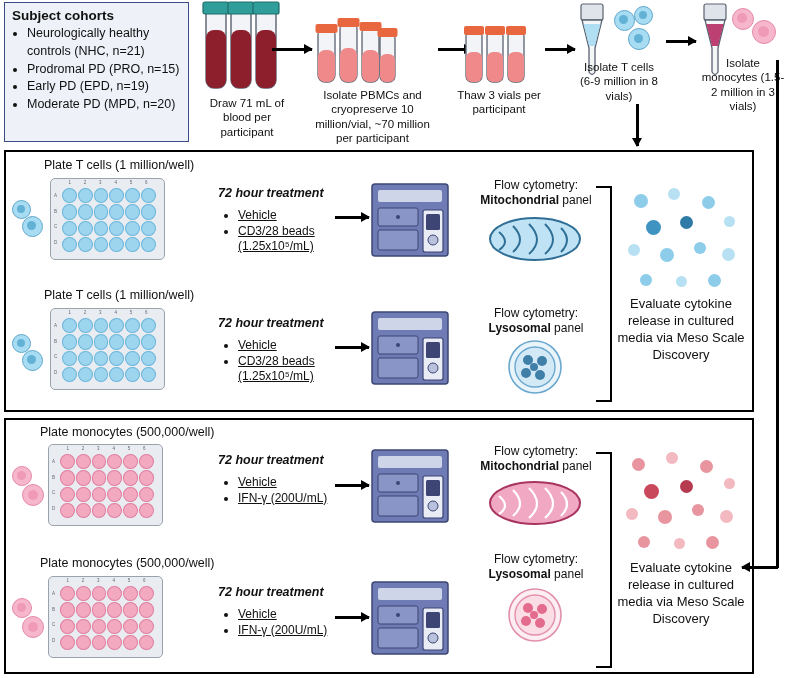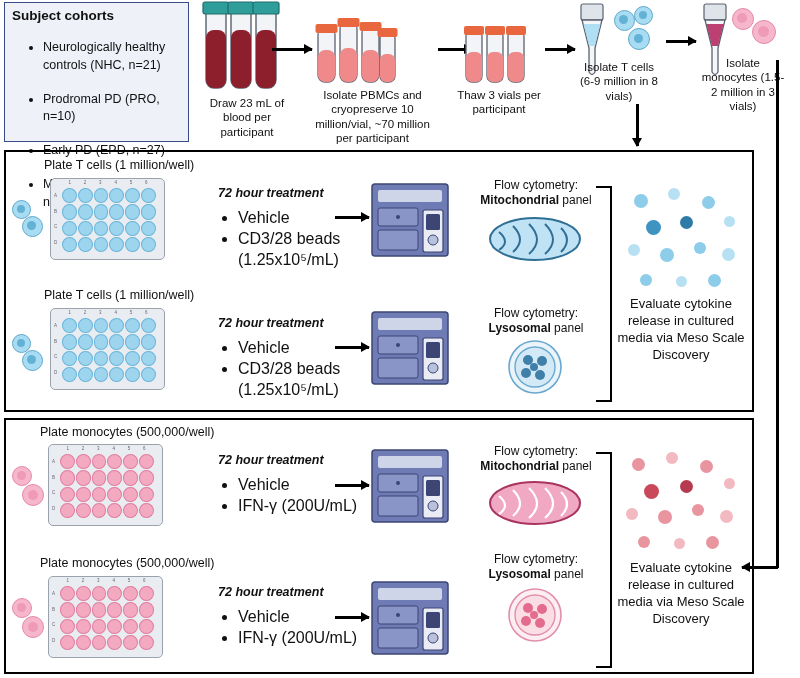--- a/index.html
+++ b/index.html
@@ -13,30 +13,30 @@
   }
   .abs{position:absolute;}
   
   #cohort-box{
     left:4px;top:2px;width:185px;height:140px;
     border:1px solid #3a4a86;background:#eef1f8;
     box-sizing:border-box;
   }
   #cohort-title{font-weight:bold;font-size:13.5px;margin:5px 0 2px 7px;}
   #cohort-list{margin:0;padding-left:22px;font-size:12.5px;line-height:1.42;}
-  #cohort-list li{margin:16px;padding:0;}
+  #cohort-list li{margin:0;padding:0;}
   
   .toptext{font-size:11.5px;line-height:1.25;text-align:center;}
   
   .panel{border:2px solid #000;box-sizing:border-box;}
   #panel-t{left:4px;top:150px;width:750px;height:262px;}
   #panel-m{left:4px;top:418px;width:750px;height:256px;}
   .plate-label{font-size:12.5px;}
   .treat-title{font-size:12.5px;font-style:italic;font-weight:bold;}
-  .bullets{margin:2px 0 0 0;padding-left:16px;font-size:16px;line-height:1.3;}
+  .bullets{margin:2px 0 0 0;padding-left:16px;font-size:12px;line-height:1.3;text-decoration:underline;}
   .bullets li{margin:0;}
   .flow-label{font-size:12px;text-align:center;line-height:1.25;}
   .flow-label b{}
   .eval-text{font-size:13px;text-align:center;line-height:1.3;}
   
   .arrow{position:absolute;background:#000;height:2.5px;}
   .arrow::after{
     content:"";position:absolute;right:-1px;top:50%;
     transform:translateY(-50%);
     width:0;height:0;border-top:5px solid transparent;
@@ -78,40 +78,40 @@
   
   .bracket{position:absolute;border:2px solid #000;border-left:none;}
 </style>
 </head>
 <body>
 
 <div class="abs" id="cohort-box">
   <div id="cohort-title">Subject cohorts</div>
   <ul id="cohort-list">
     <li>Neurologically healthy controls (NHC, n=21)</li>
-    <li>Prodromal PD (PRO, n=10)</li>
-    <li>Early PD (EPD, n=27)</li>
+    <li>Prodromal PD (PRO, n=15)</li>
+    <li>Early PD (EPD, n=19)</li>
     <li>Moderate PD (MPD, n=20)</li>
   </ul>
 </div>
 
 <svg class="abs" style="left:200px;top:0px;" width="90" height="98" viewBox="0 0 90 98">
   <g>
     <rect x="6" y="6" width="20" height="82" rx="8" fill="#f2f4f7" stroke="#5a6270" stroke-width="1.4"></rect>
     <rect x="6" y="30" width="20" height="58" rx="8" fill="#8d1f2d"></rect>
     <rect x="3" y="2" width="26" height="12" rx="2" fill="#2f9e9b" stroke="#1e6b69" stroke-width="1.2"></rect>
     <rect x="31" y="6" width="20" height="82" rx="8" fill="#f2f4f7" stroke="#5a6270" stroke-width="1.4"></rect>
     <rect x="31" y="30" width="20" height="58" rx="8" fill="#8d1f2d"></rect>
     <rect x="28" y="2" width="26" height="12" rx="2" fill="#2f9e9b" stroke="#1e6b69" stroke-width="1.2"></rect>
     <rect x="56" y="6" width="20" height="82" rx="8" fill="#f2f4f7" stroke="#5a6270" stroke-width="1.4"></rect>
     <rect x="56" y="30" width="20" height="58" rx="8" fill="#8d1f2d"></rect>
     <rect x="53" y="2" width="26" height="12" rx="2" fill="#2f9e9b" stroke="#1e6b69" stroke-width="1.2"></rect>
   </g>
 </svg>
-<div class="abs toptext" style="left:197px;top:96px;width:100px;">Draw 23 mL of blood per participant</div>
+<div class="abs toptext" style="left:197px;top:96px;width:100px;">Draw 71 mL of blood per participant</div>
 
 <div class="arrow" style="left:272px;top:48px;width:40px;"></div>
 
 <svg class="abs" style="left:314px;top:8px;" width="84" height="80" viewBox="0 0 84 80">
   <g>
     <rect x="4" y="20" width="17" height="54" rx="7" fill="#f2f4f7" stroke="#5a6270" stroke-width="1.3"></rect>
     <rect x="4" y="42" width="17" height="32" rx="7" fill="#f08a8a"></rect>
     <rect x="1.5" y="16" width="22" height="9" rx="2" fill="#e8673f"></rect>
     <rect x="26" y="14" width="17" height="60" rx="7" fill="#f2f4f7" stroke="#5a6270" stroke-width="1.3"></rect>
     <rect x="26" y="40" width="17" height="34" rx="7" fill="#f08a8a"></rect>

